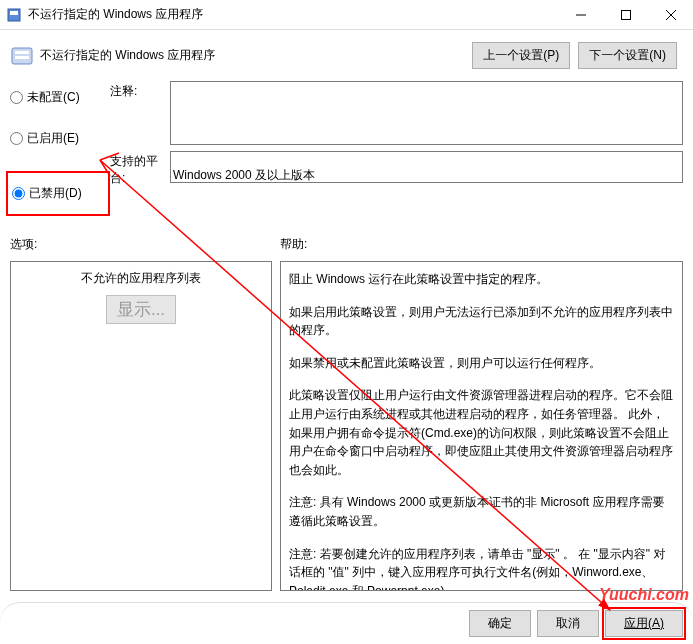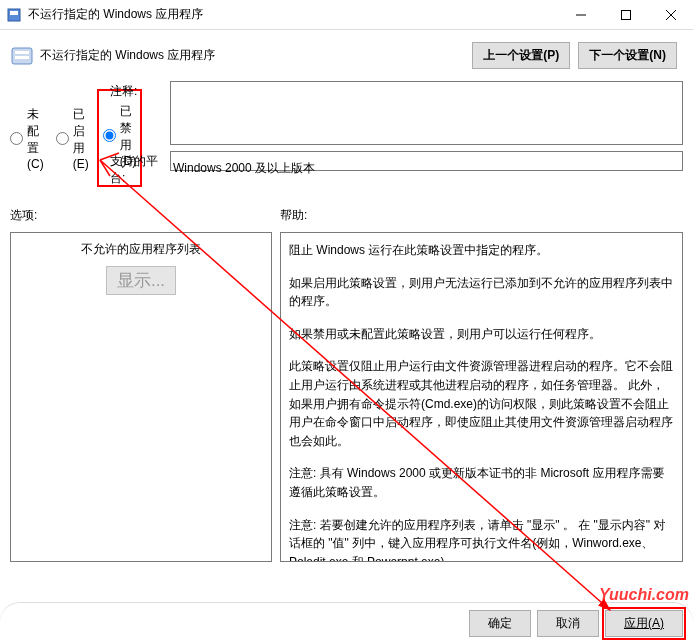--- a/index.html
+++ b/index.html
@@ -6,31 +6,31 @@
   body { width: 693px; height: 644px; font-family: "Microsoft YaHei", "Segoe UI", sans-serif; font-size: 12px; background: #fff; position: relative; overflow: hidden; }
   .titlebar { height: 30px; display: flex; align-items: center; border-bottom: 1px solid #ddd; }
   .titlebar .icon-slot { width: 28px; display: flex; justify-content: center; }
   .titlebar .title-text { flex: 1; font-size: 12px; color: #000; }
   .win-btns { display: flex; height: 100%; }
   .win-btn { width: 45px; display: flex; align-items: center; justify-content: center; color: #000; cursor: pointer; }
   .header-row { display: flex; align-items: center; padding: 12px 10px 12px 10px; }
   .header-icon { width: 24px; height: 24px; margin-right: 6px; }
   .header-title { flex: 1; font-size: 12px; }
   .nav-btns { display: flex; gap: 8px; margin-right: 6px; }
-  .nav-btn { border: 1px solid #adadad; background: #e1e1e1; padding: 4px 10px; font-size: 12px; cursor: pointer; font-weight: bold; }
+  .nav-btn { border: 1px solid #adadad; background: #e1e1e1; padding: 4px 10px; font-size: 12px; cursor: pointer; }
   .content-top { display: flex; padding: 0 10px; }
-  .left-col { width: 100px; display: flex; flex-direction: row; gap: 12px; padding-top: 8px; }
+  .left-col { width: 100px; display: flex; flex-direction: column; gap: 24px; padding-top: 8px; }
   .radio-row { display: flex; align-items: center; gap: 4px; cursor: pointer; }
   .radio-row input[type=radio] { margin: 0; }
   .highlight-box { border: 2px solid #f00; padding: 12px 4px; margin-left: -4px; }
   .right-col { flex: 1; display: flex; flex-direction: column; gap: 6px; }
   .field-row { display: flex; align-items: flex-start; }
   .field-label { width: 60px; padding-top: 2px; }
   .field-box { flex: 1; border: 1px solid #7a7a7a; height: 64px; background: #fff; }
-  .plat-box { flex: 1; border: 1px solid #7a7a7a; height: 20px; padding: 8px 2px; background: #fff; }
+  .plat-box { flex: 1; border: 1px solid #7a7a7a; height: 20px; padding: 15px 2px; background: #fff; }
   .mid-labels { display: flex; padding: 20px 10px 4px 10px; }
   .mid-labels .l1 { width: 270px; }
   .lower { display: flex; padding: 4px 10px 0 10px; gap: 8px; }
   .opt-panel { width: 262px; border: 1px solid #7a7a7a; height: 330px; padding: 8px; }
   .opt-row { display: flex; align-items: center; gap: 8px; flex-direction: column; }
   .disp-btn { border: 1px solid #bfbfbf; background: #e6e6e6; color: #9a9a9a; padding: 2px 10px; font-size: 17px; }
   .help-panel { flex: 1; border: 1px solid #7a7a7a; height: 330px; padding: 8px; overflow: hidden; line-height: 1.55; font-size: 12px; }
   .help-panel p { margin-bottom: 14px; }
   .footer { position: absolute; bottom: 0; left: 0; right: 0; height: 42px; border-top: 1px solid #ddd; display: flex; justify-content: flex-end; align-items: center; padding-right: 10px; gap: 6px; background: #fff; border-radius: 20px; }
   .foot-btn { border: 1px solid #adadad; background: #e1e1e1; padding: 4px 18px; font-size: 12px; cursor: pointer; }

